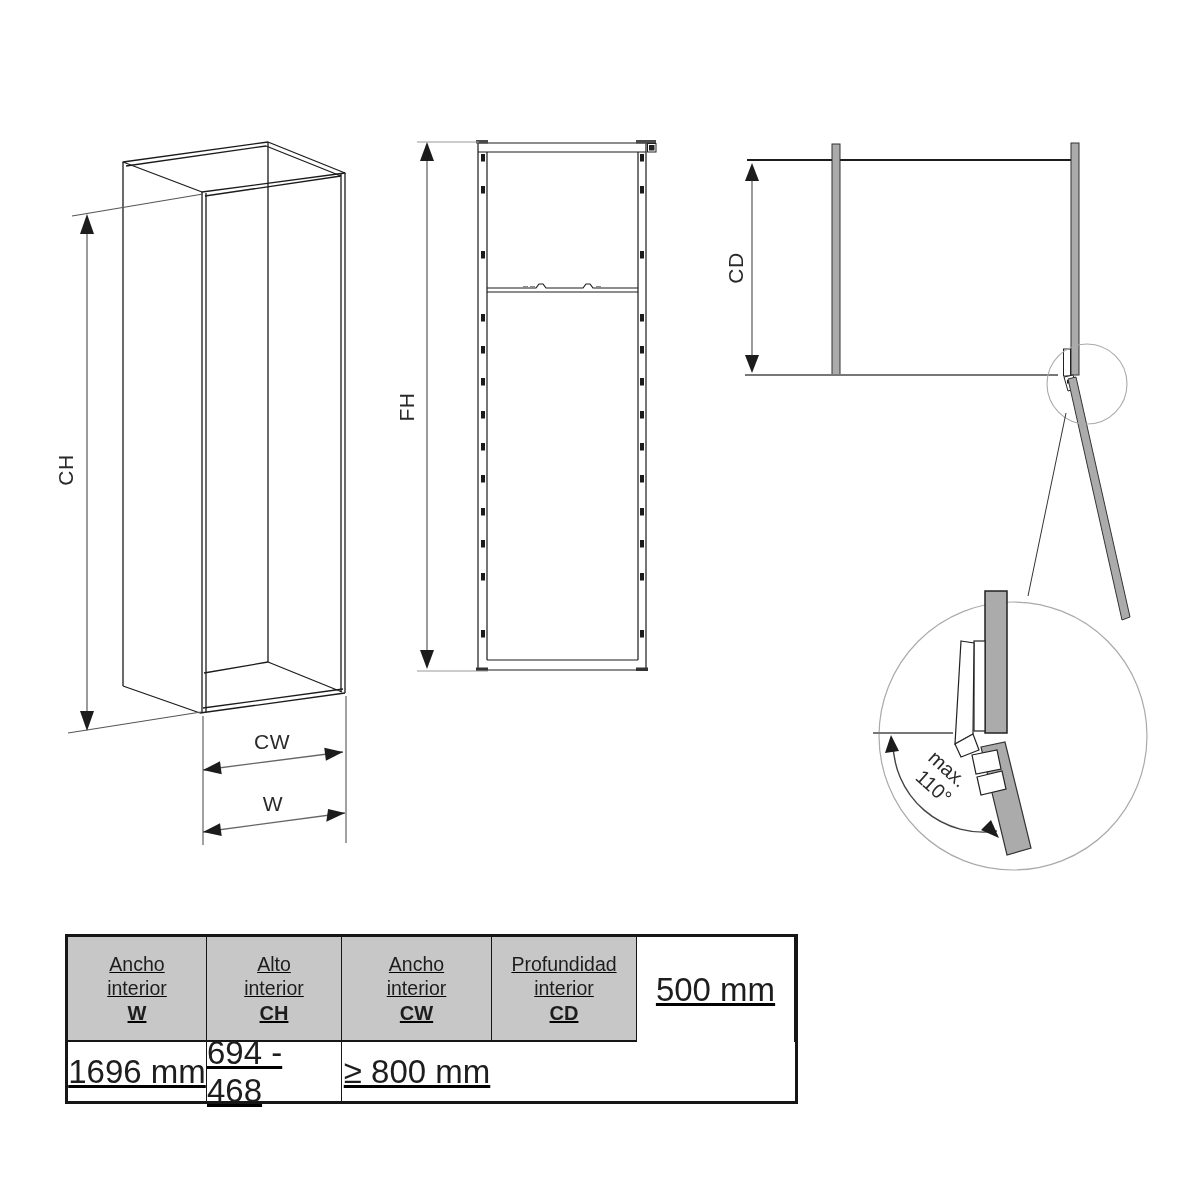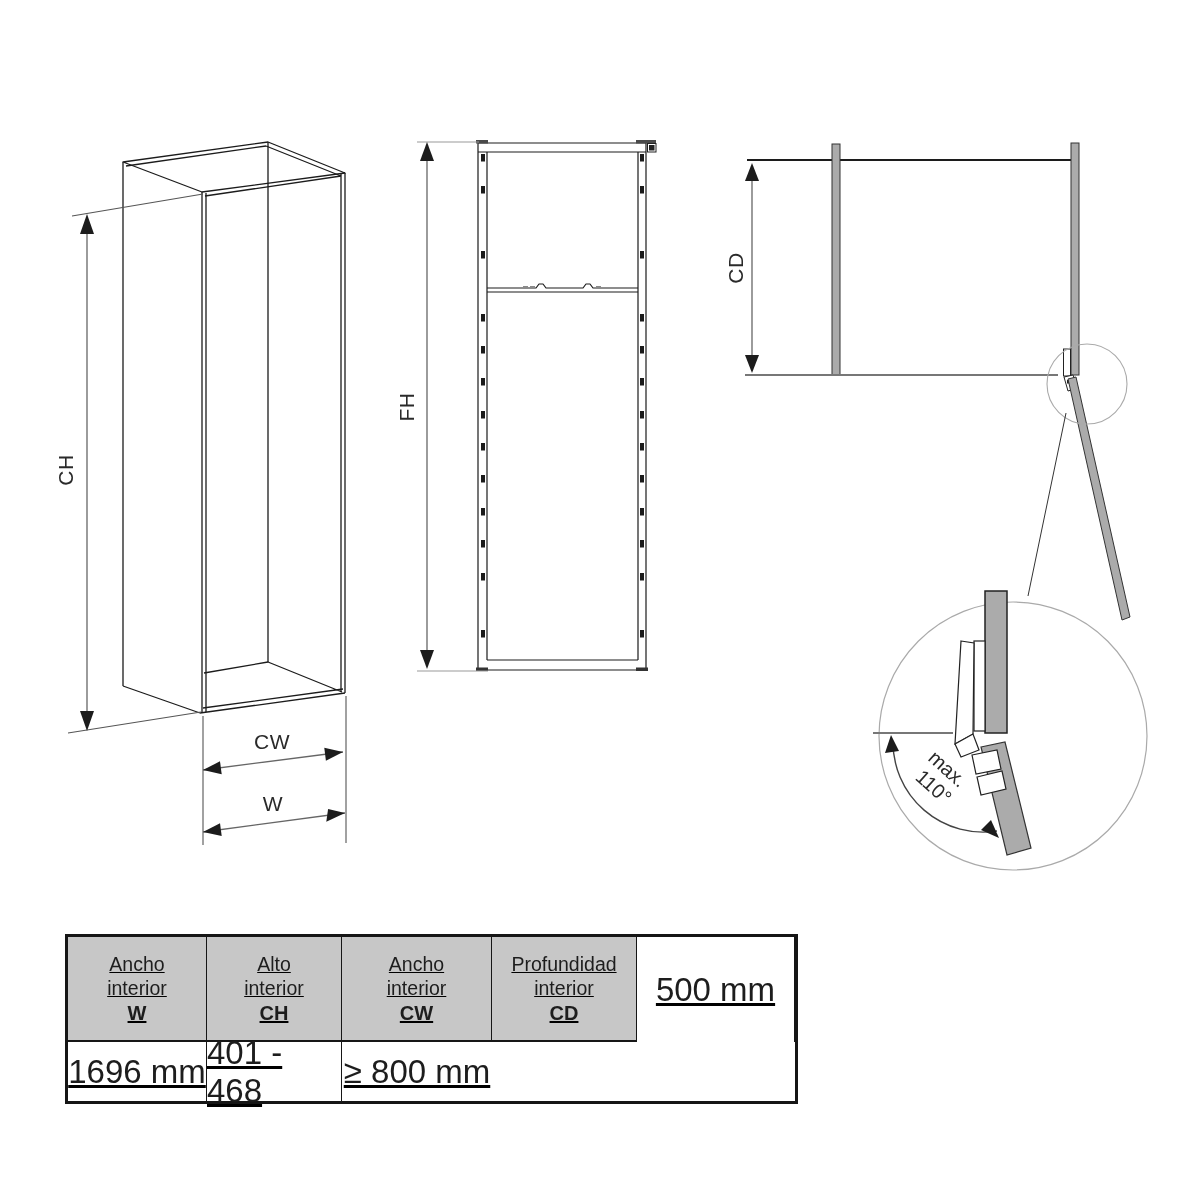--- a/index.html
+++ b/index.html
@@ -180,17 +180,17 @@
       <span class="code">CW</span>
     </div>
     <div class="th">
       <span>Profundidad</span>
       <span>interior</span>
       <span class="code">CD</span>
     </div>
 
     <div class="td">500 mm</div>
     <div class="td">1696 mm</div>
-    <div class="td">401 - 468</div>
+    <div class="td">694 - 468</div>
     <div class="td">≥ 800 mm</div>
   </div>
 
 </div>
 
 </body></html>

